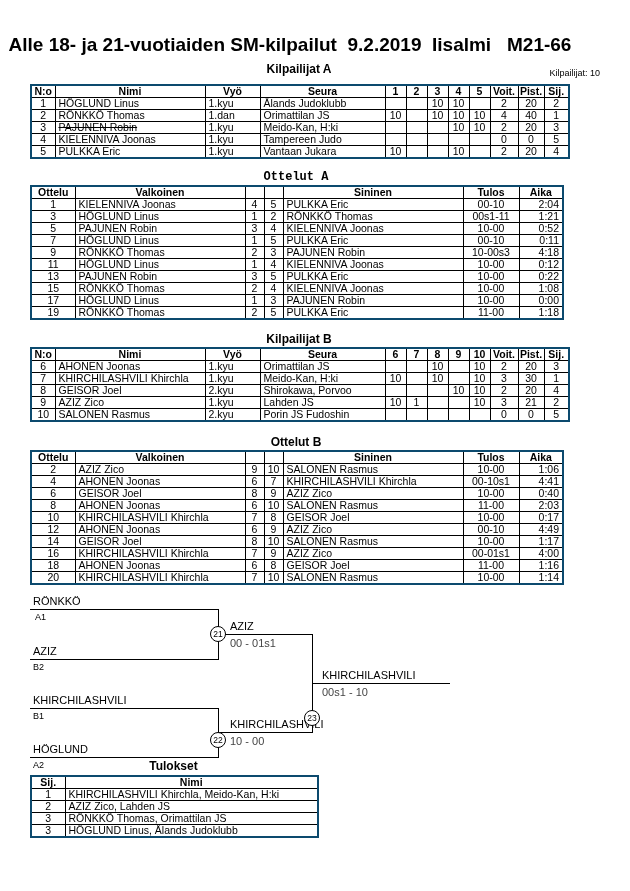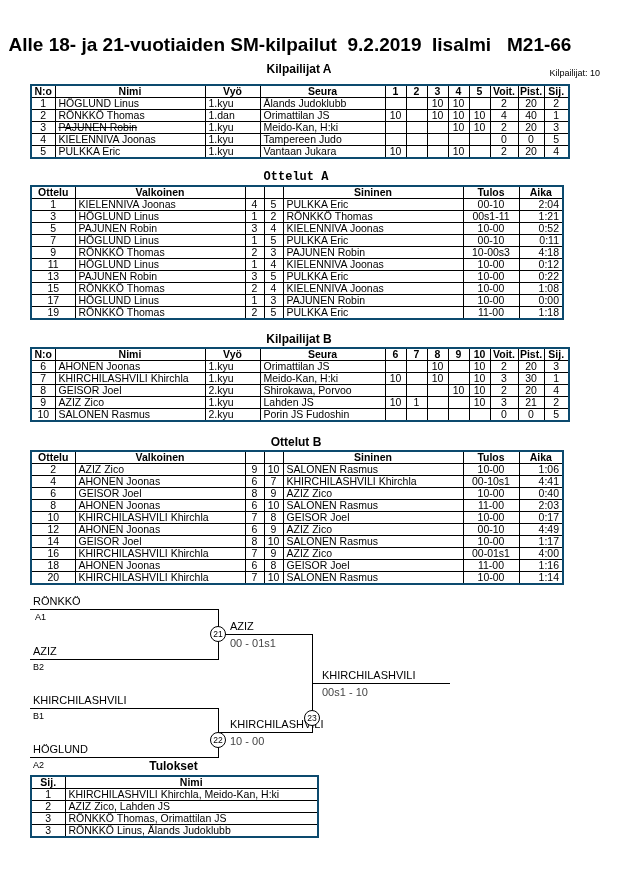--- a/index.html
+++ b/index.html
@@ -538,18 +538,18 @@
         <tr>
         <td class="c">2</td>
         <td class="l">AZIZ Zico, Lahden JS</td>
       </tr>
         <tr>
         <td class="c">3</td>
         <td class="l">RÖNKKÖ Thomas, Orimattilan JS</td>
       </tr>
         <tr>
         <td class="c">3</td>
-        <td class="l">RÖNKKÖ Linus, Ålands Judoklubb</td>
+        <td class="l">HÖGLUND Linus, Ålands Judoklubb</td>
       </tr>
       </tbody>
   </table>
 
 </div>
 
 </body></html>

